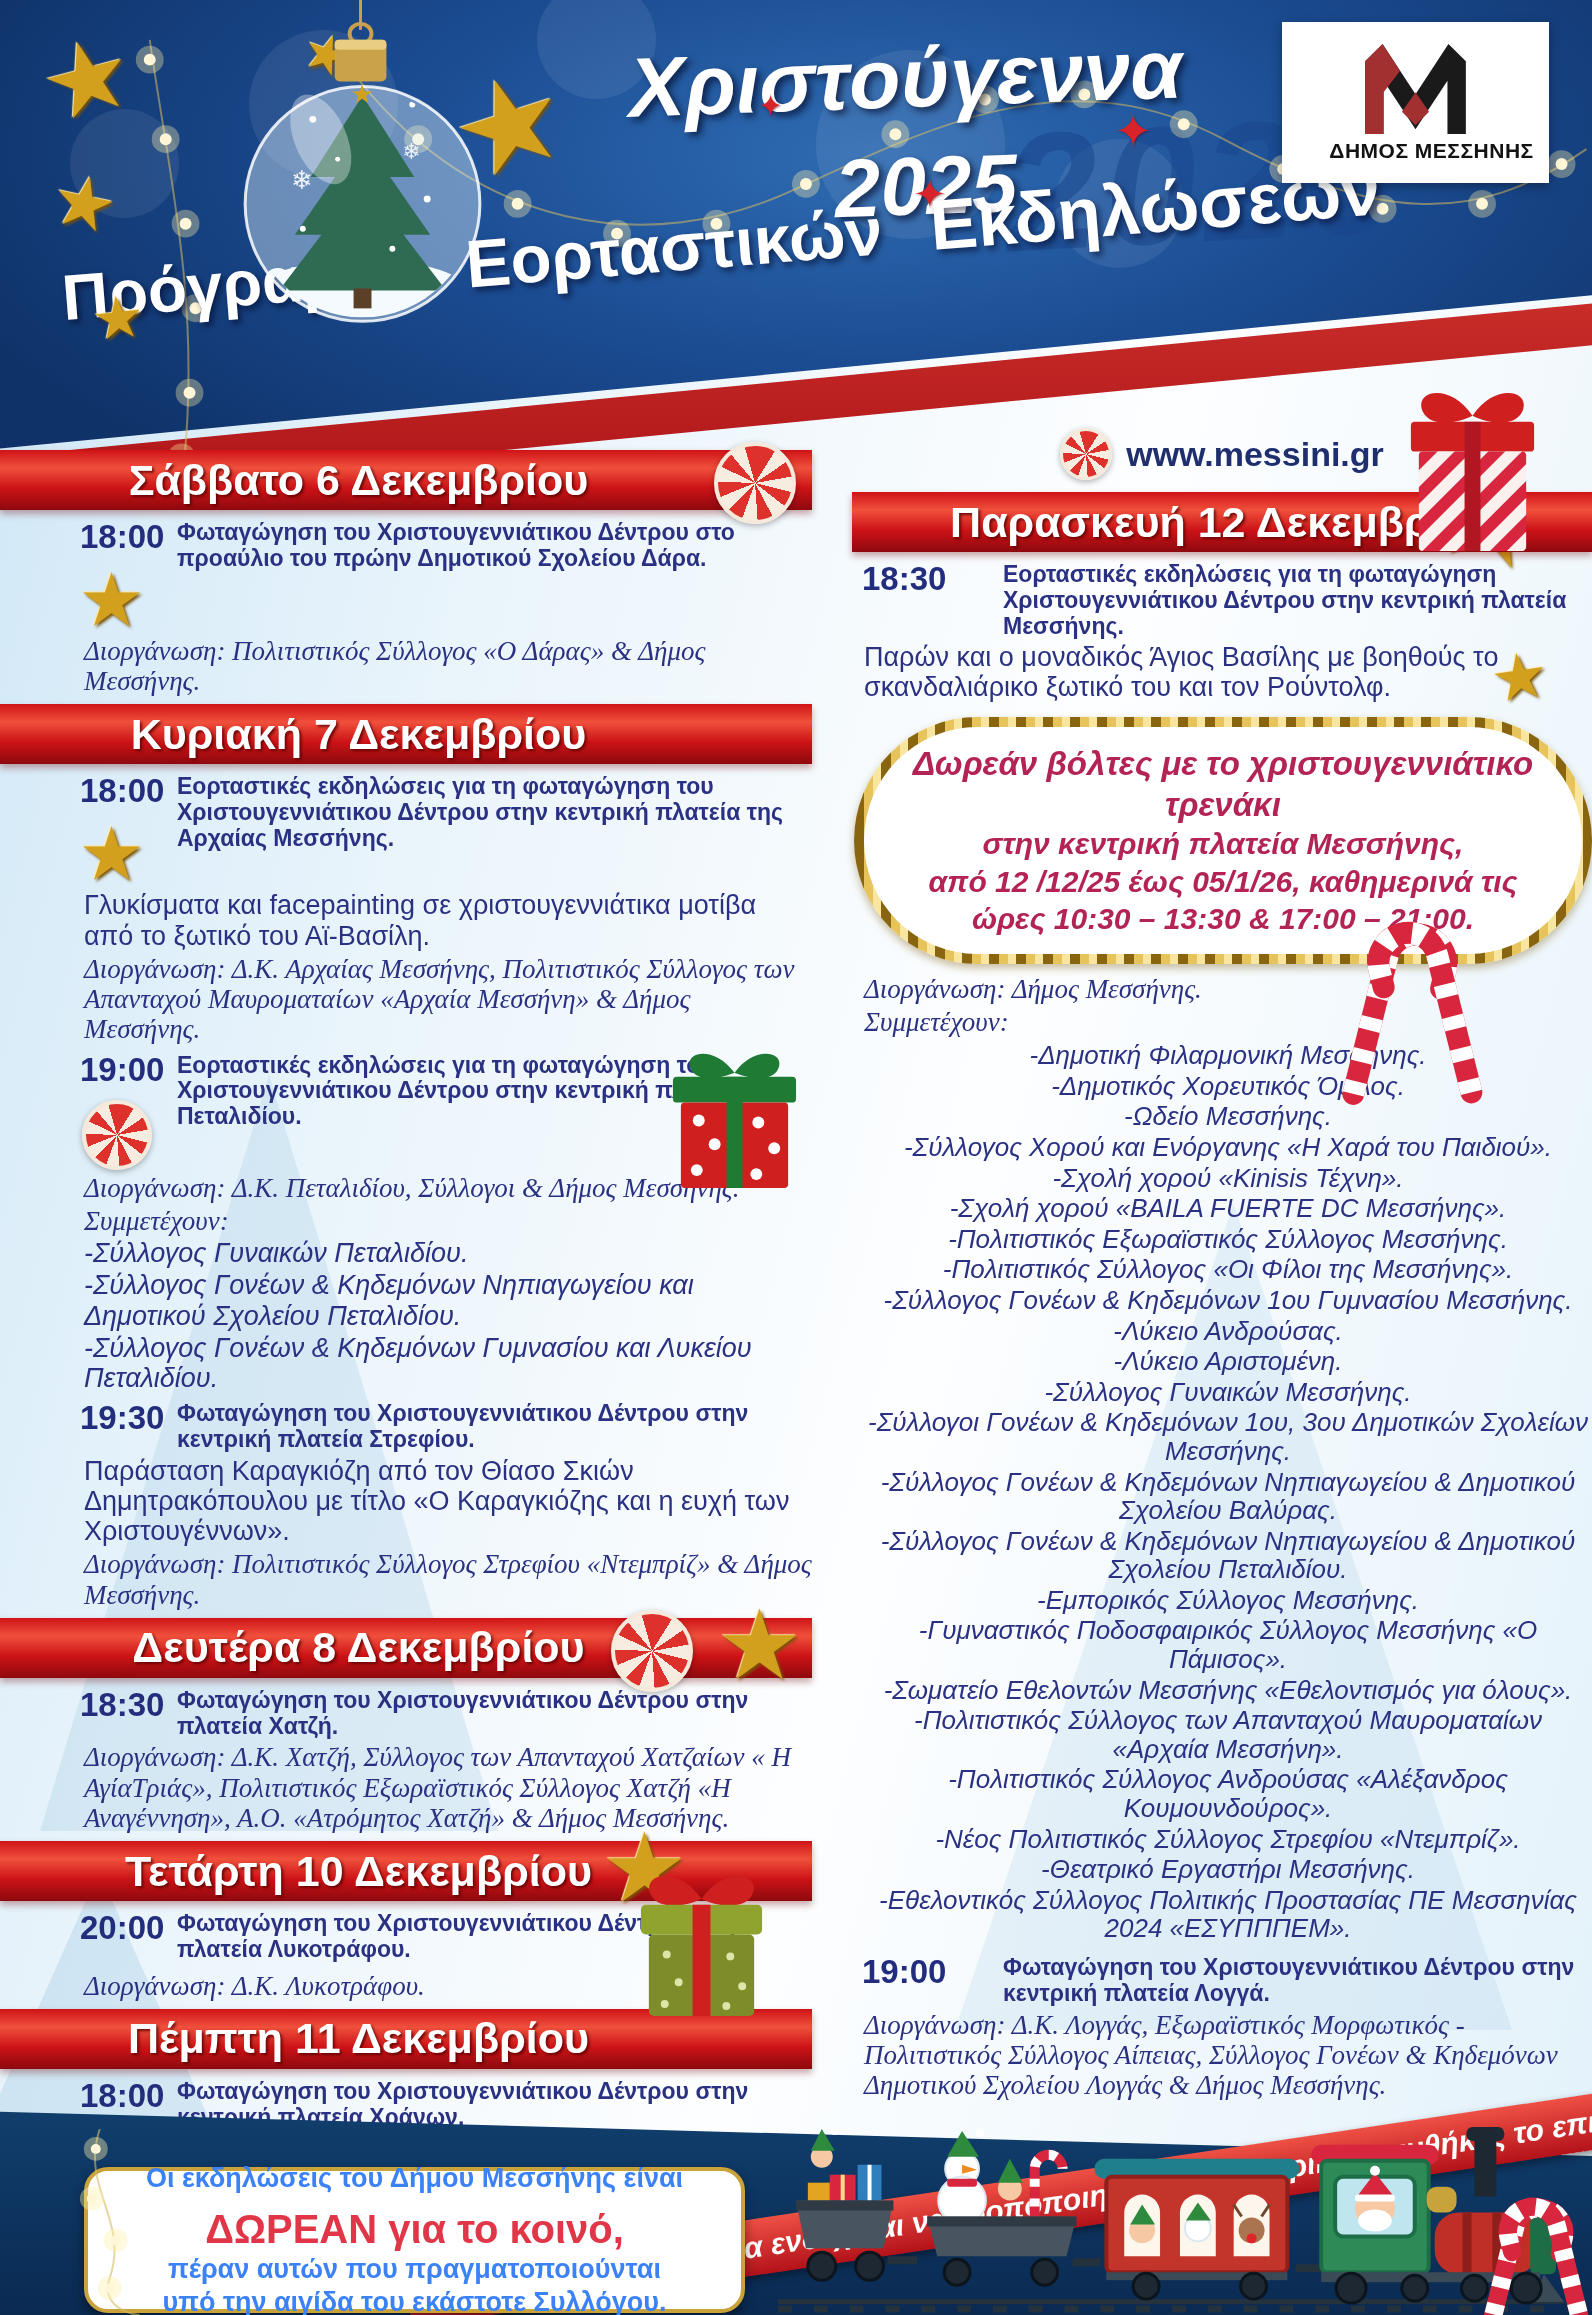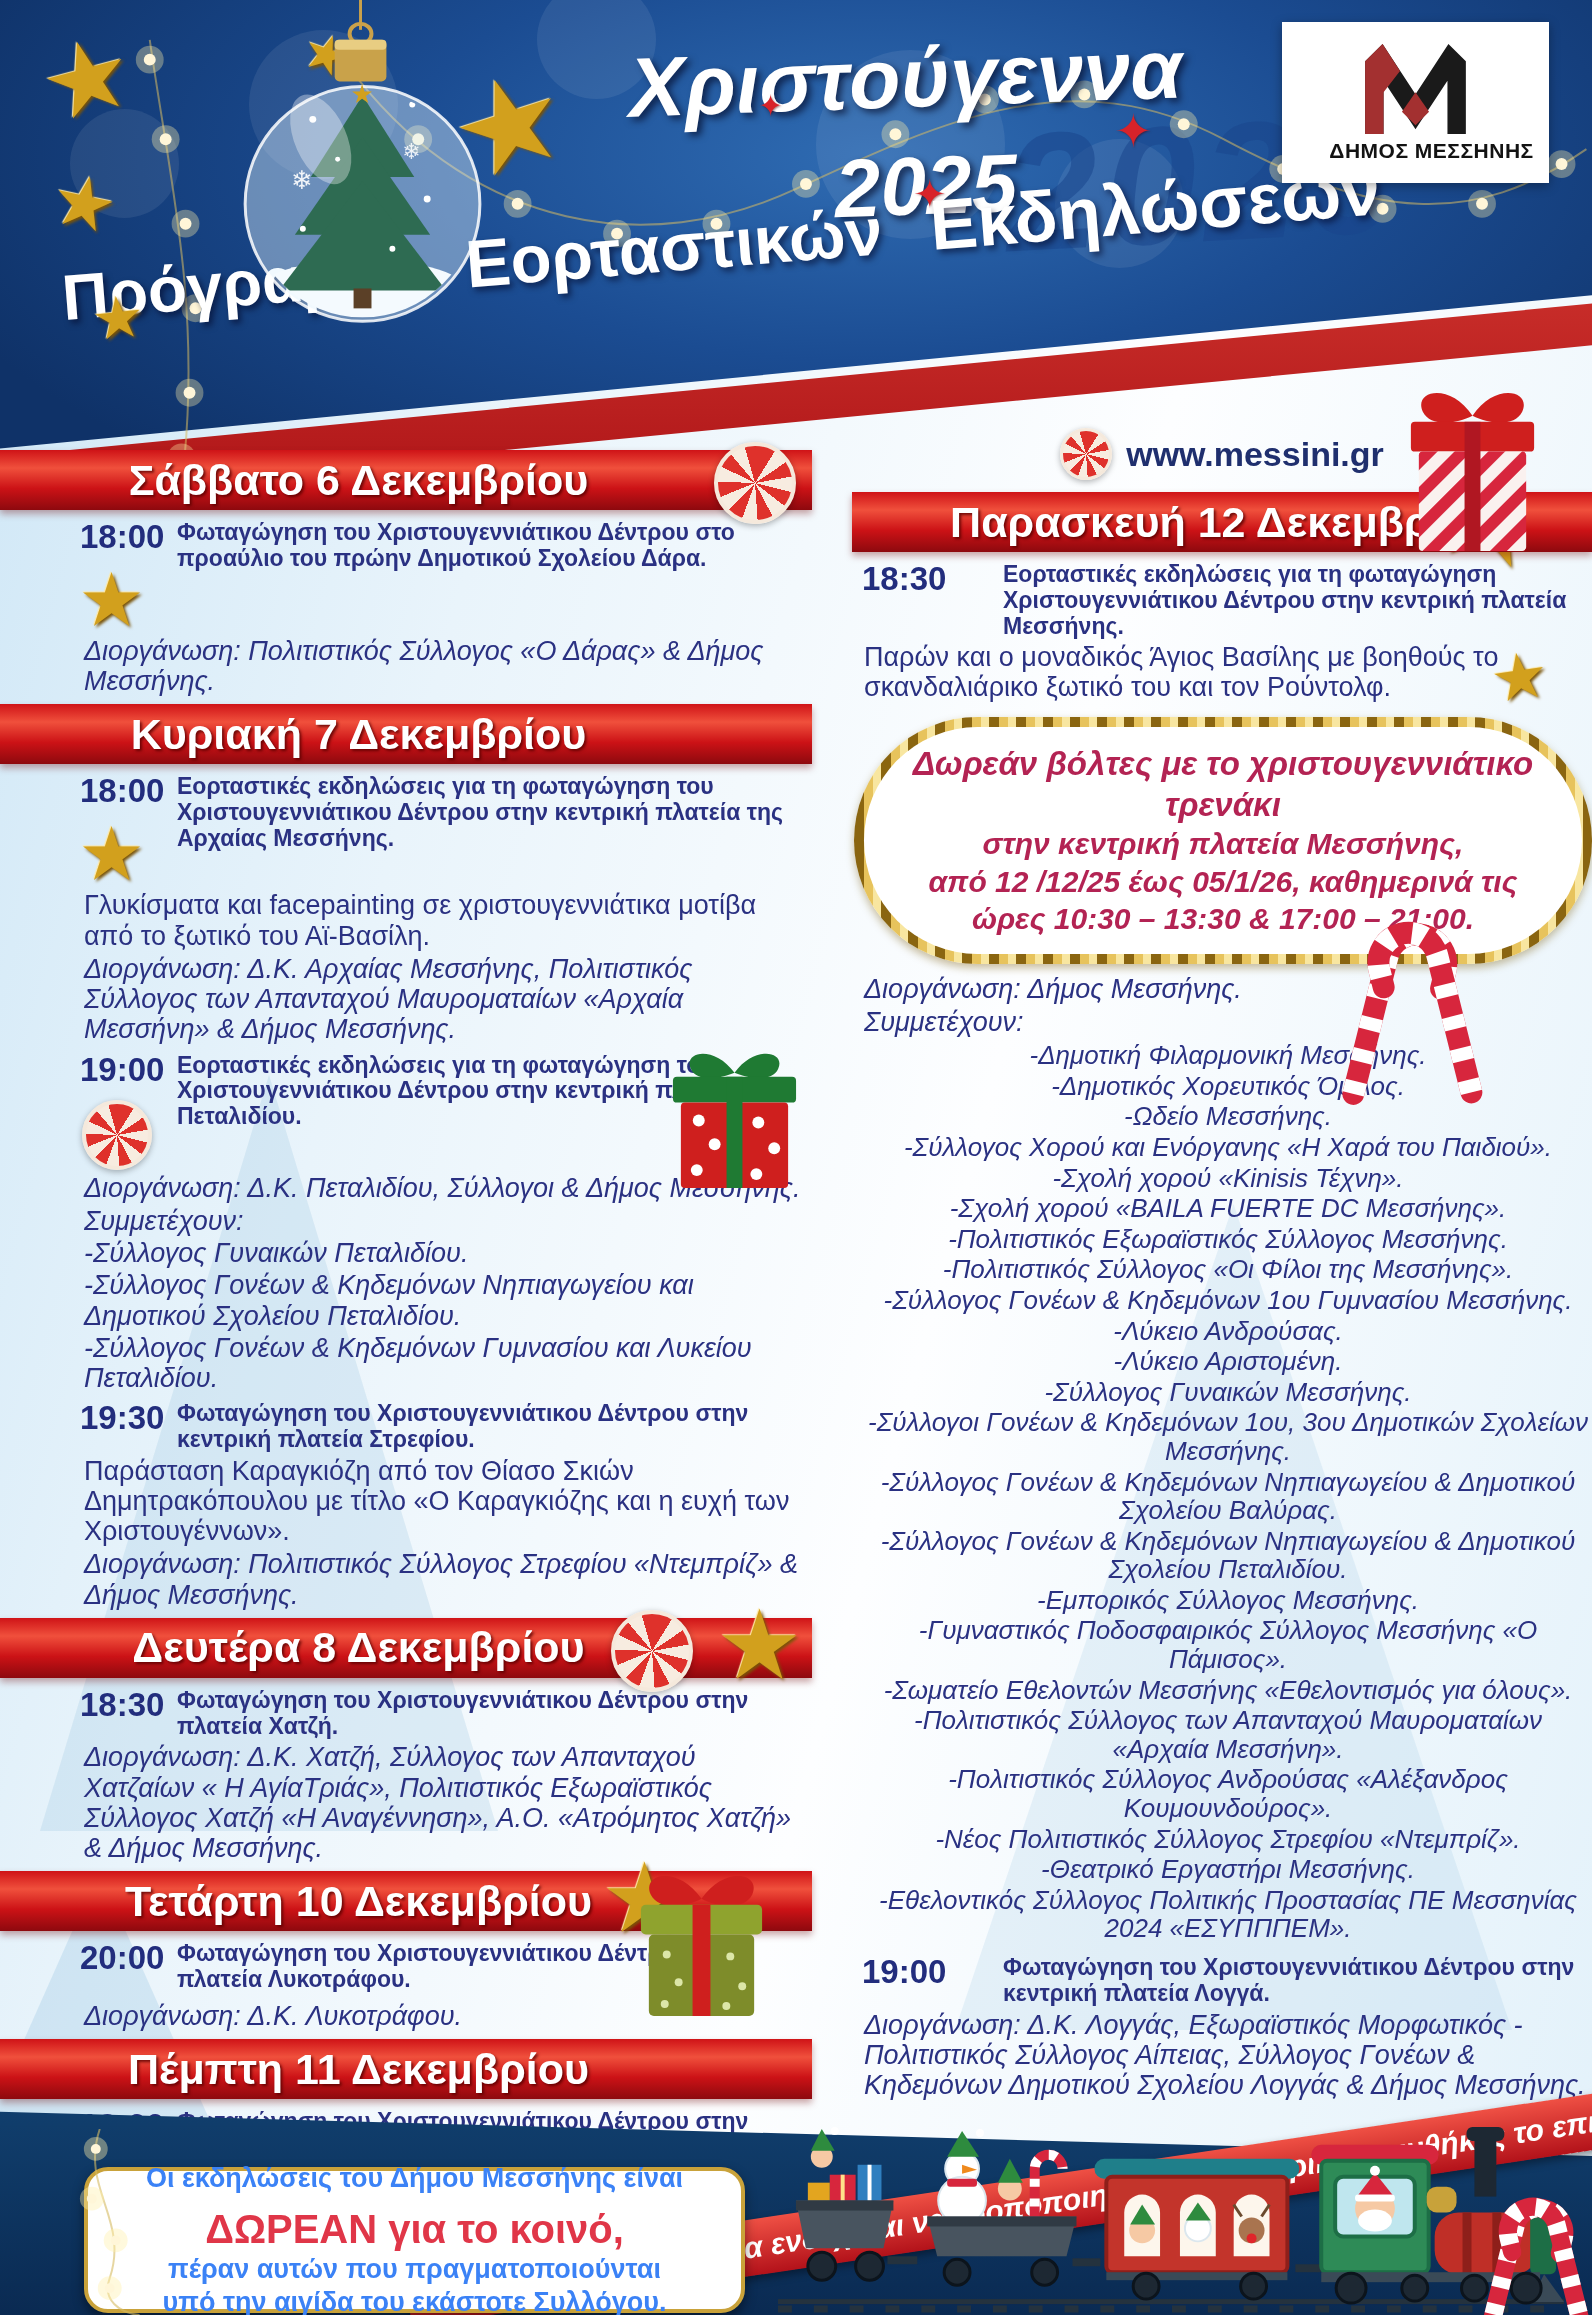--- a/index.html
+++ b/index.html
@@ -53,21 +53,21 @@
   .banner .b-candy{position:absolute;width:74px;height:74px;top:-8px;}
   .banner .b-star{position:absolute;font-size:86px;top:-16px;}
   .ev{display:flex;margin-top:4px;}
   .ev-time{flex:0 0 177px;box-sizing:border-box;padding-left:80px;font-weight:bold;font-size:33px;
     color:#222d7d;display:flex;flex-direction:column;align-items:flex-start;line-height:1;}
   .ev-time .gut{margin:14px 0 0 2px;}
   .ev-time .gut-star{font-size:66px;position:static;}
   .ev-text{flex:1;font-weight:bold;font-size:23px;line-height:1.12;color:#2a3182;padding-right:4px;}
   .p,.org{margin:3px 0 0;padding-left:84px;font-size:27px;line-height:1.12;color:#2a3182;}
   .p{font-weight:normal;}
-  .org{font-style:italic;}
+  .org{font-style:italic;font-family:Liberation Serif, serif;}
   .sub-label{font-style:italic;}
   .sub-item{font-style:italic;font-size:27px;line-height:1.12;color:#2a3182;margin-top:2px;}
   .sub-wrap{padding-left:84px;margin-top:2px;}
   .col-right .ev-time{flex:0 0 151px;padding-left:10px;}
   .col-right .p,.col-right .org{padding-left:12px;}
   .www{display:flex;align-items:center;justify-content:center;gap:14px;font-weight:bold;font-size:34px;
     color:#1f2f6e;margin:0 0 12px;}
   .www .candy{width:46px;height:46px;border-width:3px;}
   
   .train-box{margin:14px 0 10px 2px;border-radius:149px;padding:10px;

